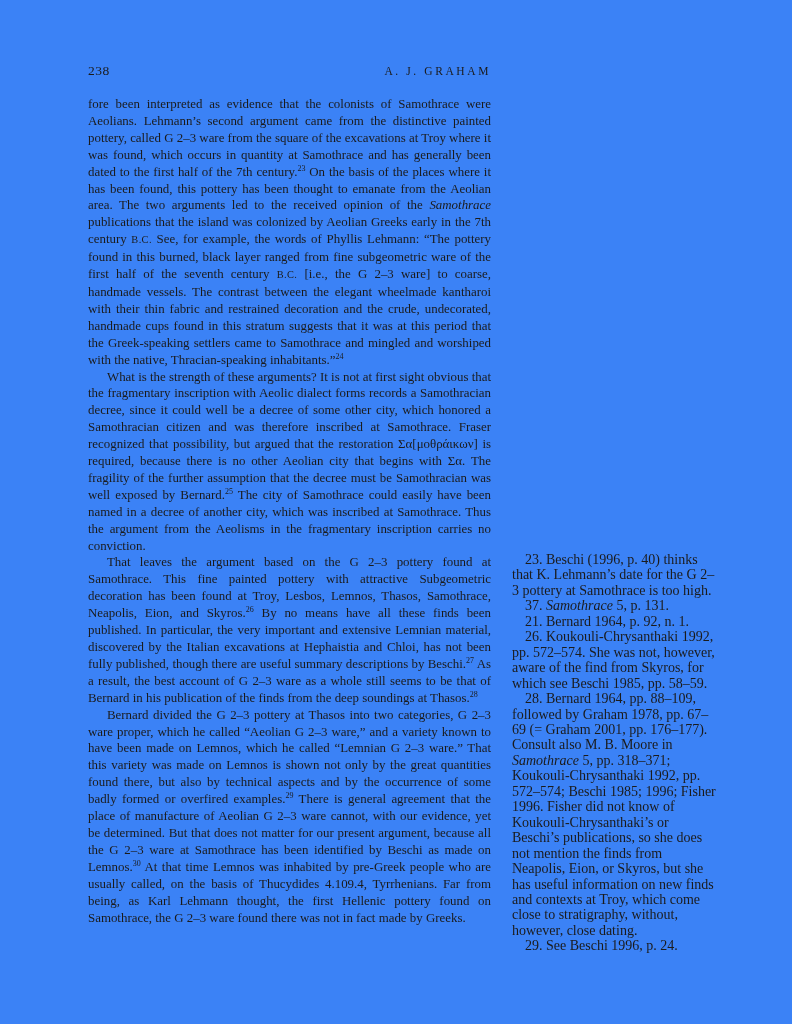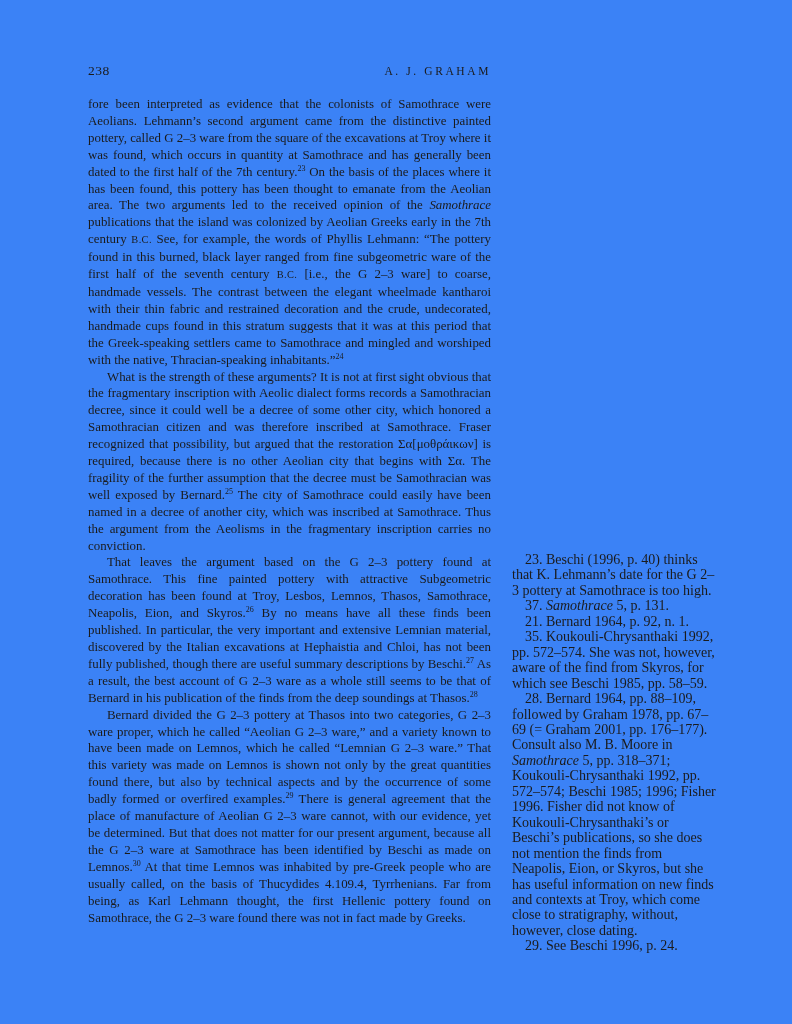--- a/index.html
+++ b/index.html
@@ -94,18 +94,18 @@
       <p><span>fore been interpreted as evidence that the colonists of Samothrace were Aeolians. Lehmann’s second argument came from the distinctive painted pottery, called G 2–3 ware from the square of the excavations at Troy where it was found, which occurs in quantity at Samothrace and has generally been dated to the first half of the 7th century.</span><span class="sup">23</span><span> On the basis of the places where it has been found, this pottery has been thought to emanate from the Aeolian area. The two arguments led to the received opinion of the </span><span class="italic">Samothrace</span><span> publications that the island was colonized by Aeolian Greeks early in the 7th century </span><span class="smallcaps">B.C.</span><span> See, for example, the words of Phyllis Lehmann: “The pottery found in this burned, black layer ranged from fine subgeometric ware of the first half of the seventh century </span><span class="smallcaps">B.C.</span><span> [i.e., the G 2–3 ware] to coarse, handmade vessels. The contrast between the elegant wheelmade kantharoi with their thin fabric and restrained decoration and the crude, undecorated, handmade cups found in this stratum suggests that it was at this period that the Greek-speaking settlers came to Samothrace and mingled and worshiped with the native, Thracian-speaking inhabitants.”</span><span class="sup">24</span></p>
       <p class="indent"><span>What is the strength of these arguments? It is not at first sight obvious that the fragmentary inscription with Aeolic dialect forms records a Samothracian decree, since it could well be a decree of some other city, which honored a Samothracian citizen and was therefore inscribed at Samothrace. Fraser recognized that possibility, but argued that the restoration Σα[μοθράικων] is required, because there is no other Aeolian city that begins with Σα. The fragility of the further assumption that the decree must be Samothracian was well exposed by Bernard.</span><span class="sup">25</span><span> The city of Samothrace could easily have been named in a decree of another city, which was inscribed at Samothrace. Thus the argument from the Aeolisms in the fragmentary inscription carries no conviction.</span></p>
       <p class="indent"><span>That leaves the argument based on the G 2–3 pottery found at Samothrace. This fine painted pottery with attractive Subgeometric decoration has been found at Troy, Lesbos, Lemnos, Thasos, Samothrace, Neapolis, Eion, and Skyros.</span><span class="sup">26</span><span> By no means have all these finds been published. In particular, the very important and extensive Lemnian material, discovered by the Italian excavations at Hephaistia and Chloi, has not been fully published, though there are useful summary descriptions by Beschi.</span><span class="sup">27</span><span> As a result, the best account of G 2–3 ware as a whole still seems to be that of Bernard in his publication of the finds from the deep soundings at Thasos.</span><span class="sup">28</span></p>
       <p class="indent"><span>Bernard divided the G 2–3 pottery at Thasos into two categories, G 2–3 ware proper, which he called “Aeolian G 2–3 ware,” and a variety known to have been made on Lemnos, which he called “Lemnian G 2–3 ware.” That this variety was made on Lemnos is shown not only by the great quantities found there, but also by technical aspects and by the occurrence of some badly formed or overfired examples.</span><span class="sup">29</span><span> There is general agreement that the place of manufacture of Aeolian G 2–3 ware cannot, with our evidence, yet be determined. But that does not matter for our present argument, because all the G 2–3 ware at Samothrace has been identified by Beschi as made on Lemnos.</span><span class="sup">30</span><span> At that time Lemnos was inhabited by pre-Greek people who are usually called, on the basis of Thucydides 4.109.4, Tyrrhenians. Far from being, as Karl Lehmann thought, the first Hellenic pottery found on Samothrace, the G 2–3 ware found there was not in fact made by Greeks.</span></p>
     </div>
 
   <div class="notes-col" id="notes-col">
       <p class="note"><span>23. Beschi (1996, p. 40) thinks that K. Lehmann’s date for the G 2–3 pottery at Samothrace is too high.</span></p>
       <p class="note"><span>37. </span><span class="italic">Samothrace</span><span> 5, p. 131.</span></p>
       <p class="note"><span>21. Bernard 1964, p. 92, n. 1.</span></p>
-      <p class="note"><span>35. Koukouli-Chrysanthaki 1992, pp. 572–574. She was not, however, aware of the find from Skyros, for which see Beschi 1985, pp. 58–59.</span></p>
+      <p class="note"><span>26. Koukouli-Chrysanthaki 1992, pp. 572–574. She was not, however, aware of the find from Skyros, for which see Beschi 1985, pp. 58–59.</span></p>
       <p class="note"><span>28. Bernard 1964, pp. 88–109, followed by Graham 1978, pp. 67–69 (= Graham 2001, pp. 176–177). Consult also M. B. Moore in </span><span class="italic">Samothrace</span><span> 5, pp. 318–371; Koukouli-Chrysanthaki 1992, pp. 572–574; Beschi 1985; 1996; Fisher 1996. Fisher did not know of Koukouli-Chrysanthaki’s or Beschi’s publications, so she does not mention the finds from Neapolis, Eion, or Skyros, but she has useful information on new finds and contexts at Troy, which come close to stratigraphy, without, however, close dating.</span></p>
       <p class="note"><span>29. See Beschi 1996, p. 24.</span></p>
     </div>
 
 </div>
 
 </body></html>

